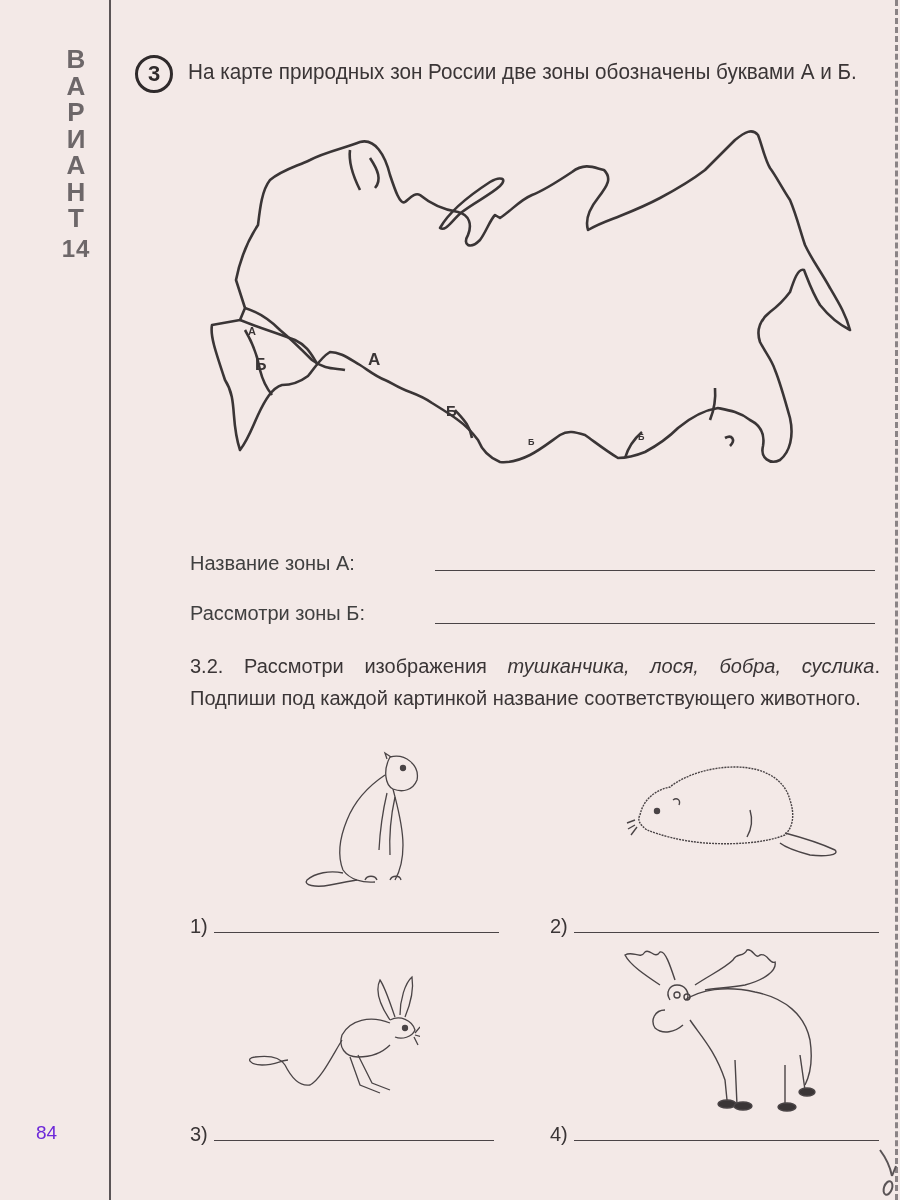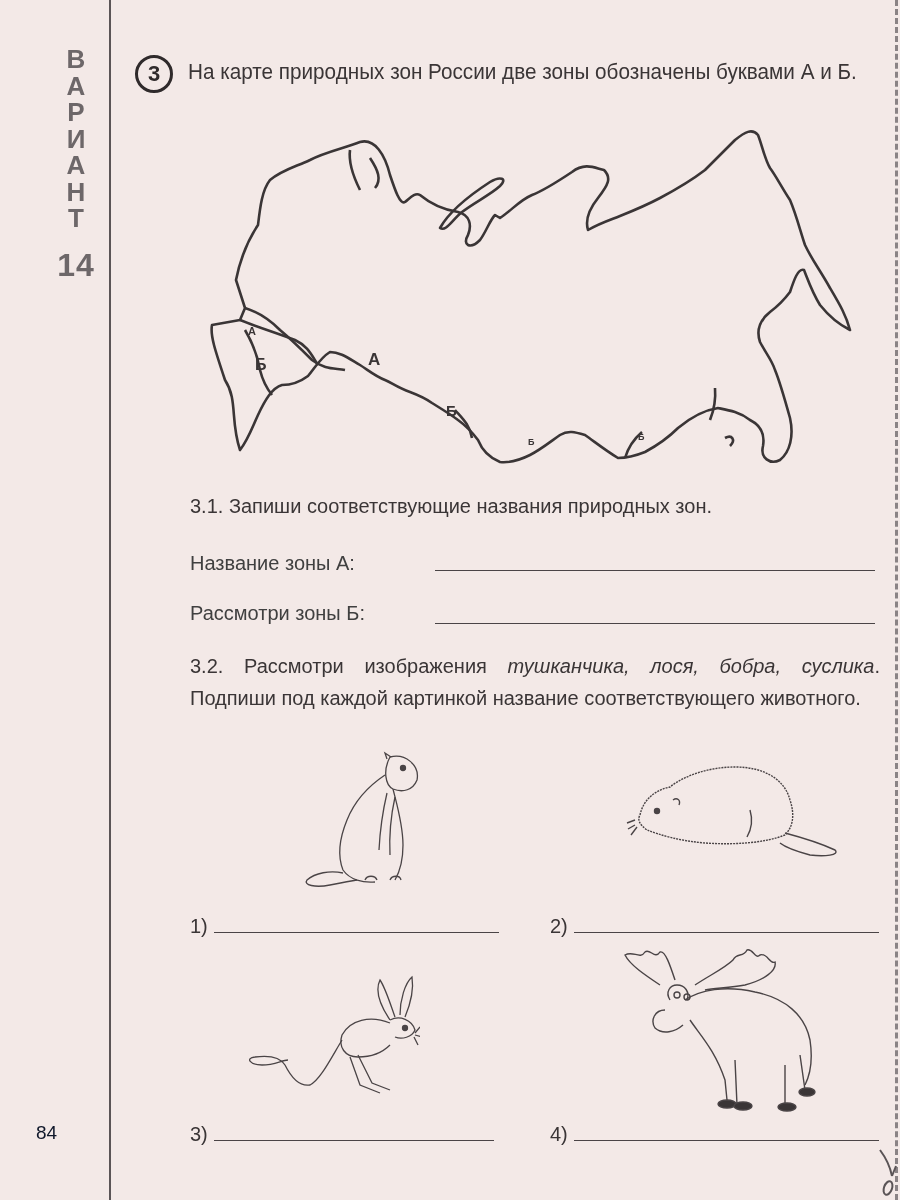--- a/index.html
+++ b/index.html
@@ -11,22 +11,22 @@
     position: relative;
   }
   .page { position: absolute; left: 0; top: 0; width: 900px; height: 1200px; }
   .margin-rule { position: absolute; left: 109px; top: 0; width: 2px; height: 1200px; background: #5a5456; }
   .cut-line { position: absolute; left: 895px; top: 0; width: 0; height: 1200px; border-left: 3px dashed #8a8385; }
   .variant {
     position: absolute; left: 56px; top: 46px; width: 40px;
     display: flex; flex-direction: column; align-items: center;
     font-weight: bold; font-size: 26px; color: #6d6769; line-height: 26.5px;
   }
-  .variant .num { margin-top: 20px; font-size: 32px; letter-spacing: 1px; }
-  .page-number { position: absolute; left: 36px; top: 1122px; font-size: 19px; color: #0f172a; }
+  .variant .num { margin-top: 4px; font-size: 24px; letter-spacing: 1px; }
+  .page-number { position: absolute; left: 36px; top: 1122px; font-size: 19px; color: #6d28d9; }
 
   .task-circle {
     position: absolute; left: 135px; top: 55px; width: 32px; height: 32px;
     border: 3px solid #2f2a2b; border-radius: 50%;
     font-weight: bold; font-size: 22px; display: flex; align-items: center; justify-content: center;
     color: #2f2a2b;
   }
   .task-text {
     position: absolute; left: 188px; top: 57px; width: 700px;
     font-size: 22.5px; line-height: 30px; color: #3a3536;
@@ -84,21 +84,20 @@
     <path d="M255 290 C262 298 270 305 272 318"></path>
     <path d="M425 338 C428 328 435 318 442 312"></path>
     <text x="55" y="250" fill="#3a3536" stroke="none" font-size="16" font-weight="bold" font-family="Liberation Sans, sans-serif">Б</text>
     <text x="48" y="215" fill="#3a3536" stroke="none" font-size="11" font-weight="bold" font-family="Liberation Sans, sans-serif">А</text>
     <text x="168" y="245" fill="#3a3536" stroke="none" font-size="17" font-weight="bold" font-family="Liberation Sans, sans-serif">А</text>
     <text x="246" y="296" fill="#3a3536" stroke="none" font-size="15" font-weight="bold" font-family="Liberation Sans, sans-serif">Б</text>
     <text x="328" y="325" fill="#3a3536" stroke="none" font-size="9" font-weight="bold" font-family="Liberation Sans, sans-serif">Б</text>
     <text x="438" y="320" fill="#3a3536" stroke="none" font-size="9" font-weight="bold" font-family="Liberation Sans, sans-serif">Б</text>
   </svg>
 
-  <div class="sub31">3.1. Запиши соответствующие названия природных зон.</div>
   <div class="zone-row" style="top:552px">Название зоны А:</div>
   <div class="zone-line" style="top:570px"></div>
   <div class="zone-row" style="top:602px">Рассмотри зоны Б:</div>
   <div class="zone-line" style="top:623px"></div>
 
   <div class="sub32"><span>3.2. Рассмотри изображения </span><i>тушканчика, лося, бобра, суслика</i><span>. Подпиши под каждой картинкой название соответствующего животного.</span></div>
 
   <svg class="animal" style="left:295px;top:745px" width="140" height="145" viewBox="0 0 140 145" fill="none" stroke="#4a4446" stroke-width="1.3">
     <path d="M95 12 C110 8 125 20 122 35 C118 45 108 48 98 44 C90 40 88 25 95 12 Z"></path>
     <circle cx="108" cy="23" r="2.5" fill="#4a4446"></circle>

